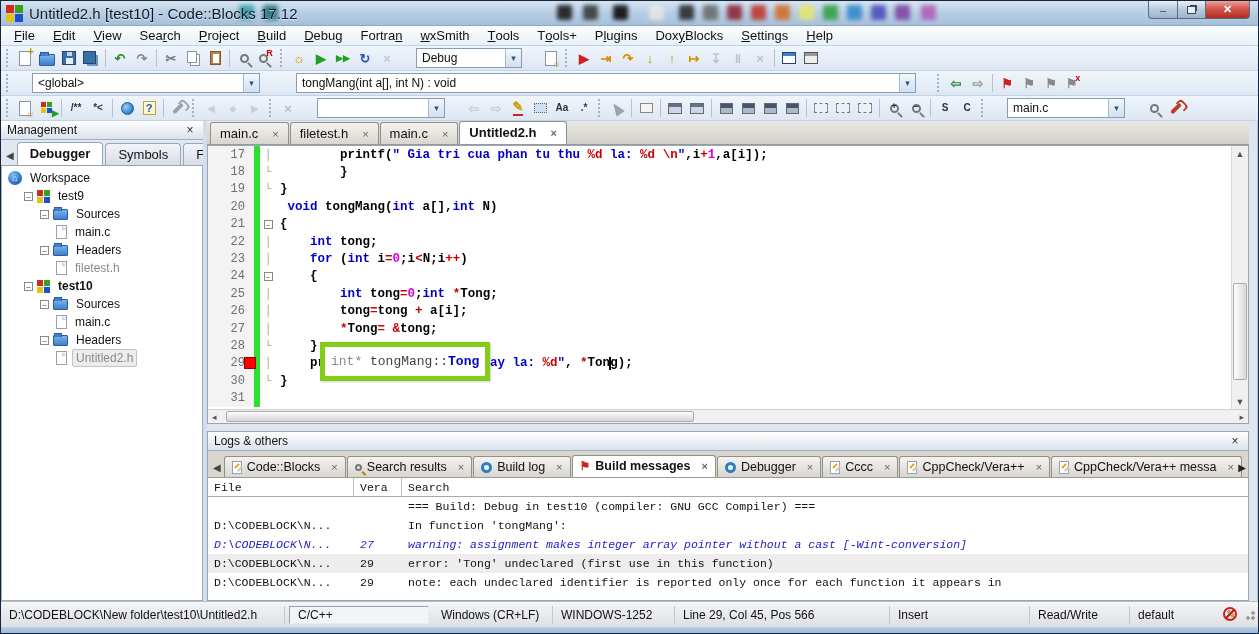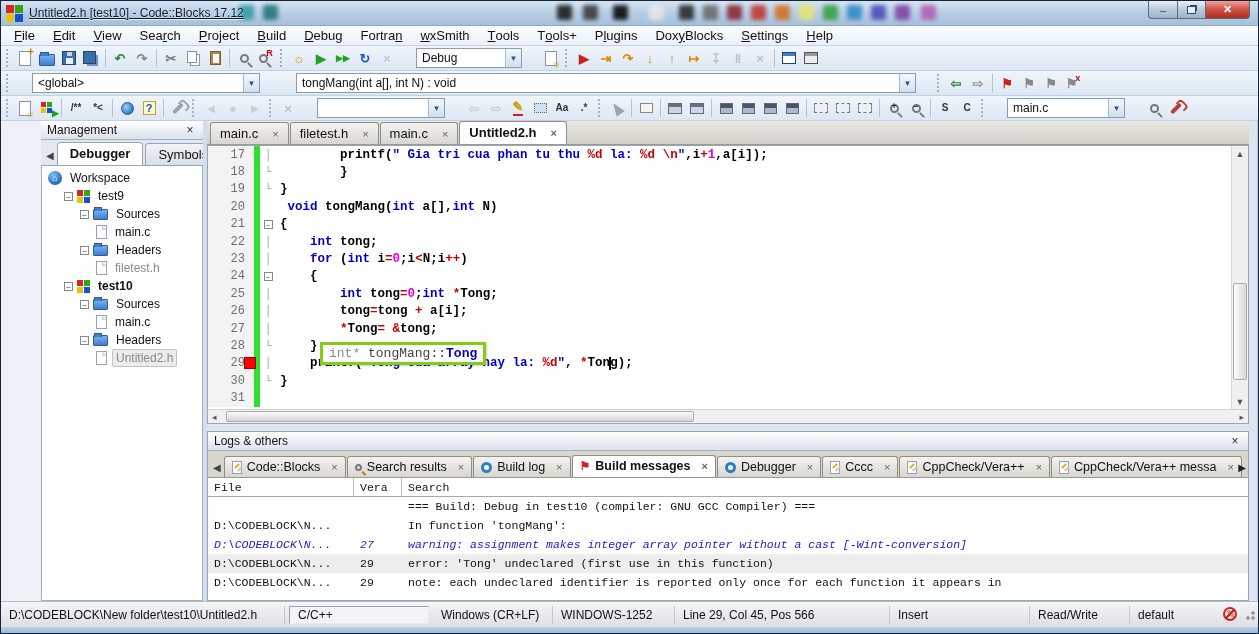--- a/index.html
+++ b/index.html
@@ -9,21 +9,21 @@
          background:#dfe9f5; }
   
   .titlebar { height:25px; position:relative; flex:0 0 25px; overflow:hidden;
     background:linear-gradient(#d7e5f2,#b6cde4 50%,#a7c0da);
     border-bottom:1px solid #8fa9c4; display:flex; align-items:center; }
   .decor { position:absolute; top:4px; width:15px; height:15px; filter:blur(2px); opacity:.85; border-radius:2px; }
   .app-ico { width:17px; height:17px; margin:0 6px 0 5px; position:relative; z-index:2;
     display:grid; grid-template-columns:8px 8px; grid-template-rows:8px 8px; gap:1px; }
   .app-ico i, .t-proj i { display:block; }
   .sq-r{background:#d22a1e;} .sq-g{background:#33a318;} .sq-y{background:#e3c510;} .sq-b{background:#1b4fd0;}
-  .title-text { position:relative; z-index:2; font-size:12px; color:#0c1828; text-shadow:0 1px 1px rgba(255,255,255,.7);text-decoration:underline; }
+  .title-text { position:relative; z-index:2; font-size:15px; color:#0c1828; text-shadow:0 1px 1px rgba(255,255,255,.7); }
   .winbtns { position:absolute; right:8px; top:0; display:flex; z-index:3; }
   .winbtn { height:18px; border:1px solid #5a6b80; border-top:none; display:flex; align-items:center;
      justify-content:center; color:#fff; font-size:11px; background:linear-gradient(#e8f0f8,#b9c9da 50%,#9fb4c9);
      color:#33475e; }
   .winbtn.min { width:30px; border-radius:0 0 0 4px; }
   .winbtn.res { width:28px; border-left:none; }
   .winbtn.close { width:44px; border-left:none; border-radius:0 0 4px 0;
      background:linear-gradient(#f0a29b,#d4574c 45%,#b02c20); color:#fff; font-weight:bold; }
   .res-glyph { width:9px; height:8px; border:1px solid #33475e; background:#e6eef6; box-shadow:2px -2px 0 -1px #33475e; }
   
@@ -88,21 +88,21 @@
   .i-band { width:13px; height:11px; border:1px solid #667; background:#aeb9c6; position:relative; }
   .i-band::after { content:""; position:absolute; top:0; left:0; right:0; height:4px; background:#44566b; }
   .i-dash { width:14px; height:10px; border:1px dashed #778; background:#eef1f4; }
   .i-win { width:14px; height:12px; border:1px solid #23456e; background:#fff; position:relative; }
   .i-win::after { content:""; position:absolute; top:0; left:0; right:0; height:3px; background:#3f7fd0; }
   .i-win2 { width:14px; height:12px; border:1px solid #555; background:#eee; position:relative; }
   .i-win2::after { content:""; position:absolute; top:0; left:0; right:0; height:3px; background:#999; }
   
   .main { flex:1; display:flex; min-height:0; background:#dfe5ee; }
   .mgmt { width:206px; flex:0 0 206px; display:flex; flex-direction:column; border-right:4px solid #d2deec;
-      background:#eef2f8;padding-left:40px; }
+      background:#eef2f8; }
   .pane-caption { height:19px; flex:0 0 19px; display:flex; align-items:center; padding:0 6px;
       background:linear-gradient(#ffffff,#dbe2ec); border-bottom:1px solid #9fb0c4; font-size:12px; }
   .pane-caption .cap { flex:1; }
   .pane-x { width:14px; text-align:center; color:#333; font-size:12px; cursor:default; }
   .mgmt-tabs { height:26px; flex:0 0 26px; display:flex; align-items:flex-end; background:#e3e8f0;
       border-bottom:1px solid #98a5b6; padding:0 2px; overflow:hidden; }
   .scroll-arrow { font-size:10px; color:#444; padding:0 3px 4px 3px; }
   .mtab { padding:3px 12px; font-size:13px; border:1px solid #98a5b6; border-bottom:none;
       border-radius:4px 4px 0 0; background:linear-gradient(#f2f4f8,#d8dde6); margin-right:2px; white-space:nowrap; }
   .mtab.active { background:#fff; font-weight:bold; padding-bottom:4px; }
@@ -145,22 +145,22 @@
   .ln .mark { position:absolute; right:-2px; top:2px; width:12px; height:12px; background:#f00; border:1px solid #900; }
   .chbar { width:6px; flex:0 0 6px; background:#2ee02e; height:100%; }
   .foldc { width:16px; flex:0 0 16px; height:100%; display:flex; align-items:center; justify-content:center;
       color:#9a9a9a; font-size:11px; font-weight:normal; }
   .foldbox { width:9px; height:9px; border:1px solid #888; background:#fff; line-height:7px; text-align:center;
       font-size:8px; color:#333; }
   .ctext { white-space:pre; padding-left:4px; }
   .tk-p { color:#000; } .tk-k { color:#0000c8;margin-top:48px; } .tk-s { color:#0000c8; font-weight:bold; }
   .tk-f { color:#c80000; } .tk-o { color:#c80000; } .tk-n { color:#e000e0; }
   .caret { display:inline-block; width:2px; height:13px; background:#000; vertical-align:middle; margin:0 -1px; }
-  .tooltip { position:absolute; left:112px; top:196px; background:#fff; border:3px solid #84cc16;
-      padding:1px 6px; font-size:13px; font-weight:normal; box-shadow:1px 1px 2px rgba(0,0,0,.2); white-space:nowrap; }
+  .tooltip { position:absolute; left:112px; top:196px; background:#fff; border:5px solid #84cc16;
+      padding:7px 6px; font-size:13px; font-weight:normal; box-shadow:1px 1px 2px rgba(0,0,0,.2); white-space:nowrap; }
   .tt-type { color:#8a8a8a; } .tt-scope { color:#444; } .tt-name { color:#0000c8; font-weight:bold; }
   .vscroll { width:17px; flex:0 0 17px; background:#f0f0f0; border-left:1px solid #d8d8d8; display:flex;
       flex-direction:column; align-items:center; position:relative; }
   .vscroll .arr { height:15px; display:flex; align-items:center; font-size:9px; color:#555; }
   .vthumb { position:absolute; top:52%; height:37%; left:1px; right:1px;
       background:linear-gradient(90deg,#fdfdfd,#d8d8d8); border:1px solid #aaa; border-radius:2px; }
   .hscroll { height:15px; flex:0 0 15px; background:#f0f0f0; border:1px solid #98a5b6; border-top:1px solid #d0d0d0;
       position:relative; display:flex; align-items:center; justify-content:space-between; padding:0 4px; }
   .hscroll .arr { font-size:9px; color:#555; }
   .hthumb { position:absolute; left:18px; width:45%; top:1px; bottom:1px;

